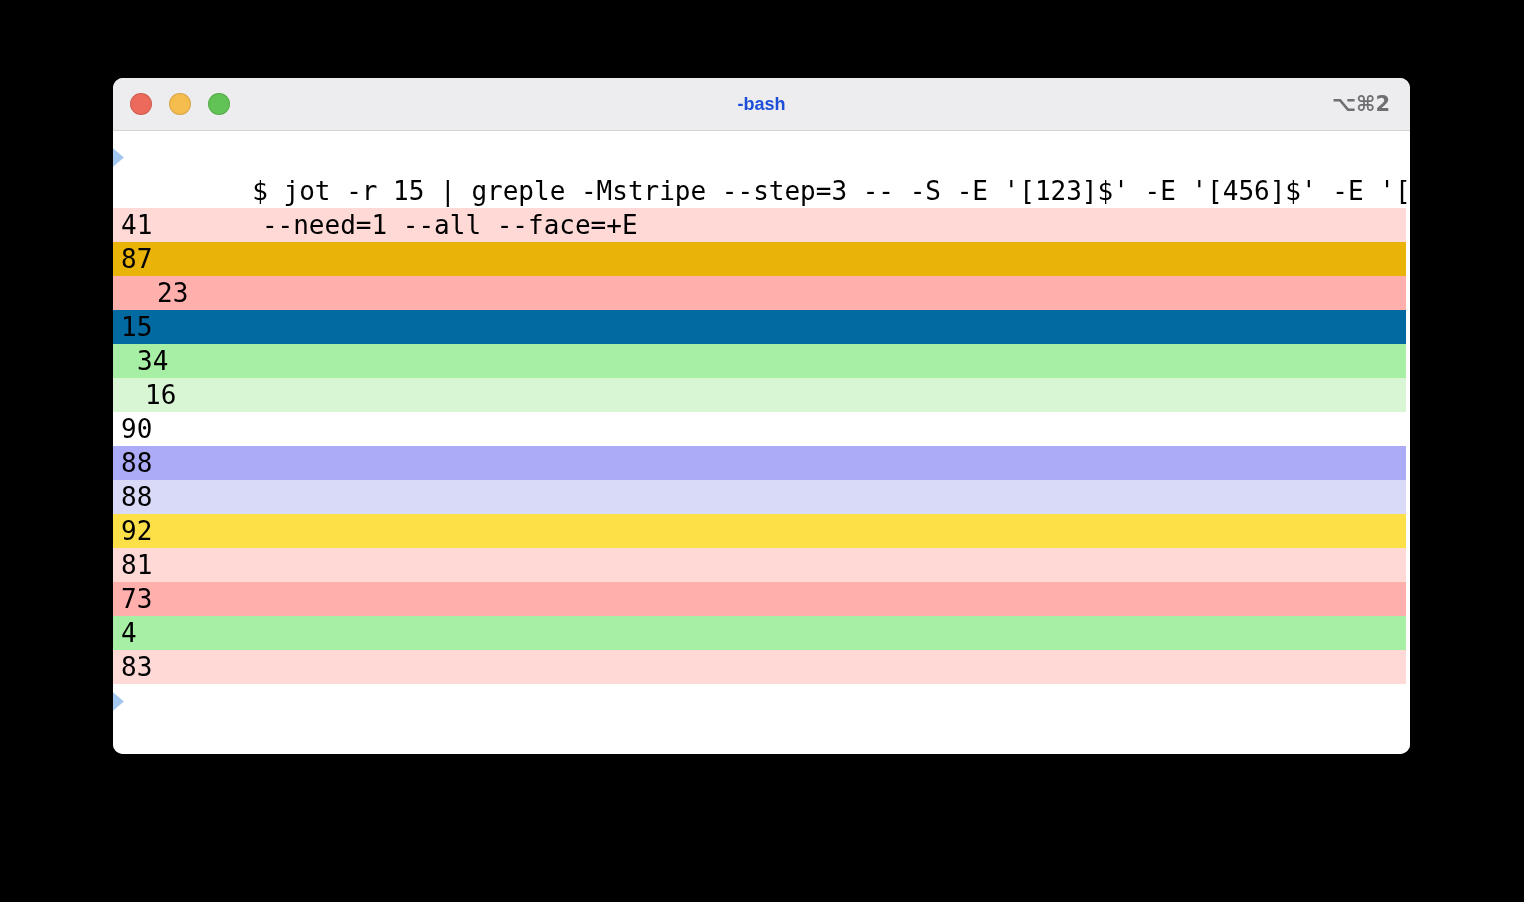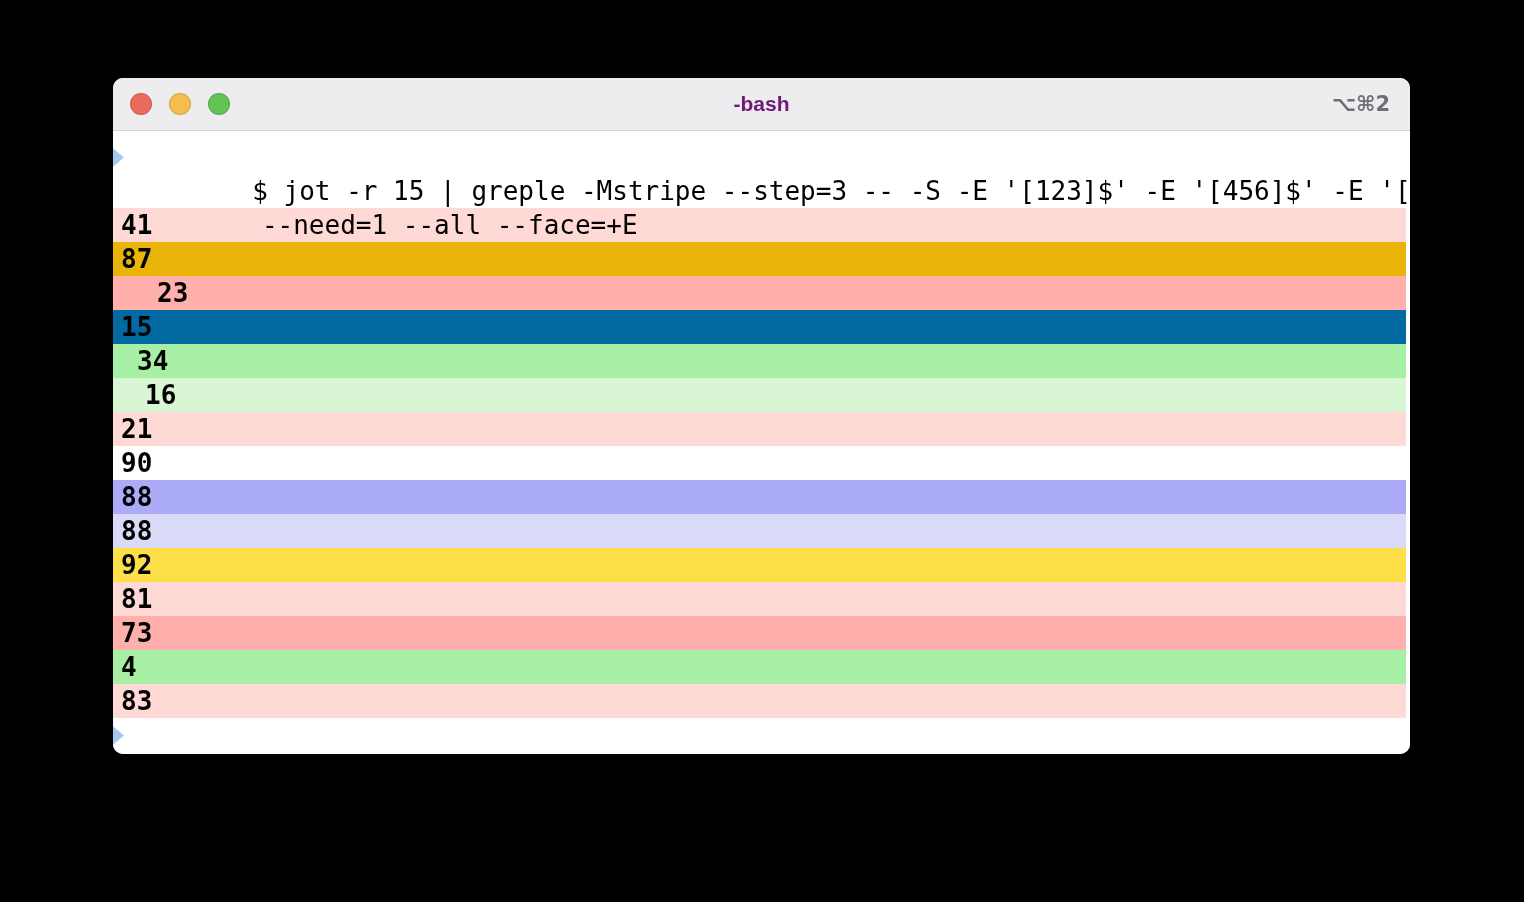--- a/index.html
+++ b/index.html
@@ -54,23 +54,23 @@
   }
   .title {
     position: absolute;
     left: 0;
     right: 0;
     top: 0;
     height: 52px;
     display: flex;
     align-items: center;
     justify-content: center;
-    font-size: 21px;
+    font-size: 18px;
     font-weight: bold;
-    color: #701a75;
+    color: #1d4ed8;
     pointer-events: none;
   }
   .shortcut {
     position: absolute;
     right: 20px;
     top: 0;
     height: 52px;
     display: flex;
     align-items: center;
     font-family: "DejaVu Sans", sans-serif;
@@ -95,21 +95,20 @@
     position: relative;
     height: 34px;
     white-space: pre;
     padding-left: 14px;
   }
   .cmd-line.wrap {
     padding-left: 8px;
   }
   .out-rows {
     margin-right: 4px; 
-    font-weight: bold;
   }
   .out-row {
     height: 34px;
     line-height: 34px;
     padding-left: 8px;
     white-space: pre;
   }
   .prompt-line {
     position: relative;
     height: 34px;
@@ -152,21 +151,20 @@
         <span> --need=1 --all --face=+E</span>
       </div>
 
       <div class="out-rows">
           <div class="out-row" style="background: rgb(255, 217, 214);">41</div>
           <div class="out-row" style="background: #eab308;">87</div>
           <div class="out-row" style="background: rgb(255, 175, 172); padding-left: 44px;">23</div>
           <div class="out-row" style="background: #0369a1;">15</div>
           <div class="out-row" style="background: rgb(168, 239, 166); padding-left: 24px;">34</div>
           <div class="out-row" style="background: rgb(216, 245, 212); padding-left: 32px;">16</div>
-          <div class="out-row" style="background: rgb(255, 217, 214);">21</div>
           <div class="out-row" style="background: rgb(255, 255, 255);">90</div>
           <div class="out-row" style="background: rgb(171, 171, 248);">88</div>
           <div class="out-row" style="background: rgb(217, 217, 248);">88</div>
           <div class="out-row" style="background: #fde047;">92</div>
           <div class="out-row" style="background: rgb(255, 217, 214);">81</div>
           <div class="out-row" style="background: rgb(255, 175, 172);">73</div>
           <div class="out-row" style="background: rgb(168, 239, 166);">4</div>
           <div class="out-row" style="background: rgb(255, 217, 214);">83</div>
         </div>
 

